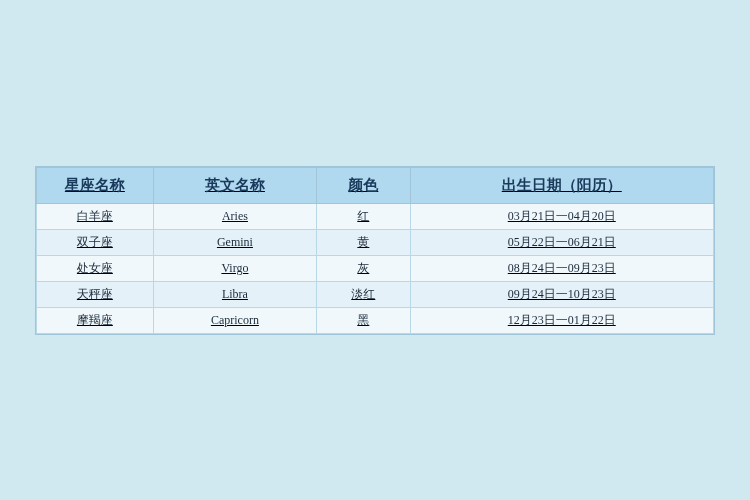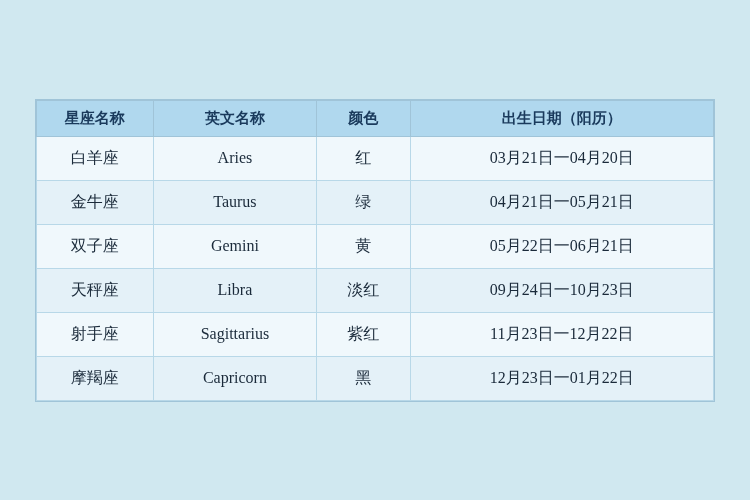--- a/index.html
+++ b/index.html
@@ -21,20 +21,21 @@
 
     .table-container {
       background-color: #e8f4f8;
       border: 1px solid #a0c4d8;
       width: 680px;
     }
 
     table {
       width: 100%;
       border-collapse: collapse;
+      text-decoration: underline;
     }
 
     thead tr {
       background-color: #b0d8ee;
     }
 
     thead th {
       border: 1px solid #a0c4d8;
       padding: 8px 12px;
       text-align: center;
@@ -46,24 +47,24 @@
     tbody tr {
       background-color: #f0f8fc;
     }
 
     tbody tr:nth-child(even) {
       background-color: #e4f1f8;
     }
 
     tbody td {
       border: 1px solid #b8d8e8;
-      padding: 11px 12px;
+      padding: 4px 12px;
       text-align: center;
       color: #1a2a3a;
-      font-size: 16px;
+      font-size: 12px;
     }
 
     .col-chinese { width: 100px; }
     .col-english { width: 140px; margin-left: 12px; }
     .col-color   { width: 80px; }
     .col-date    { width: 260px; margin-left: 12px; }
   </style>
 </head>
 <body>
 
@@ -78,42 +79,36 @@
       </tr>
     </thead>
     <tbody id="table-body">
     <tr>
           <td>白羊座</td>
           <td>Aries</td>
           <td>红</td>
           <td>03月21日一04月20日</td>
         </tr>
         <tr>
-          <td>金牛座</td>
-          <td>Taurus</td>
-          <td>绿</td>
-          <td>04月21日一05月21日</td>
-        </tr>
-        <tr>
           <td>双子座</td>
           <td>Gemini</td>
           <td>黄</td>
           <td>05月22日一06月21日</td>
         </tr>
         <tr>
+          <td>处女座</td>
+          <td>Virgo</td>
+          <td>灰</td>
+          <td>08月24日一09月23日</td>
+        </tr>
+        <tr>
           <td>天秤座</td>
           <td>Libra</td>
           <td>淡红</td>
           <td>09月24日一10月23日</td>
-        </tr>
-        <tr>
-          <td>射手座</td>
-          <td>Sagittarius</td>
-          <td>紫红</td>
-          <td>11月23日一12月22日</td>
         </tr>
         <tr>
           <td>摩羯座</td>
           <td>Capricorn</td>
           <td>黑</td>
           <td>12月23日一01月22日</td>
         </tr>
       </tbody>
   </table>
 </div>

